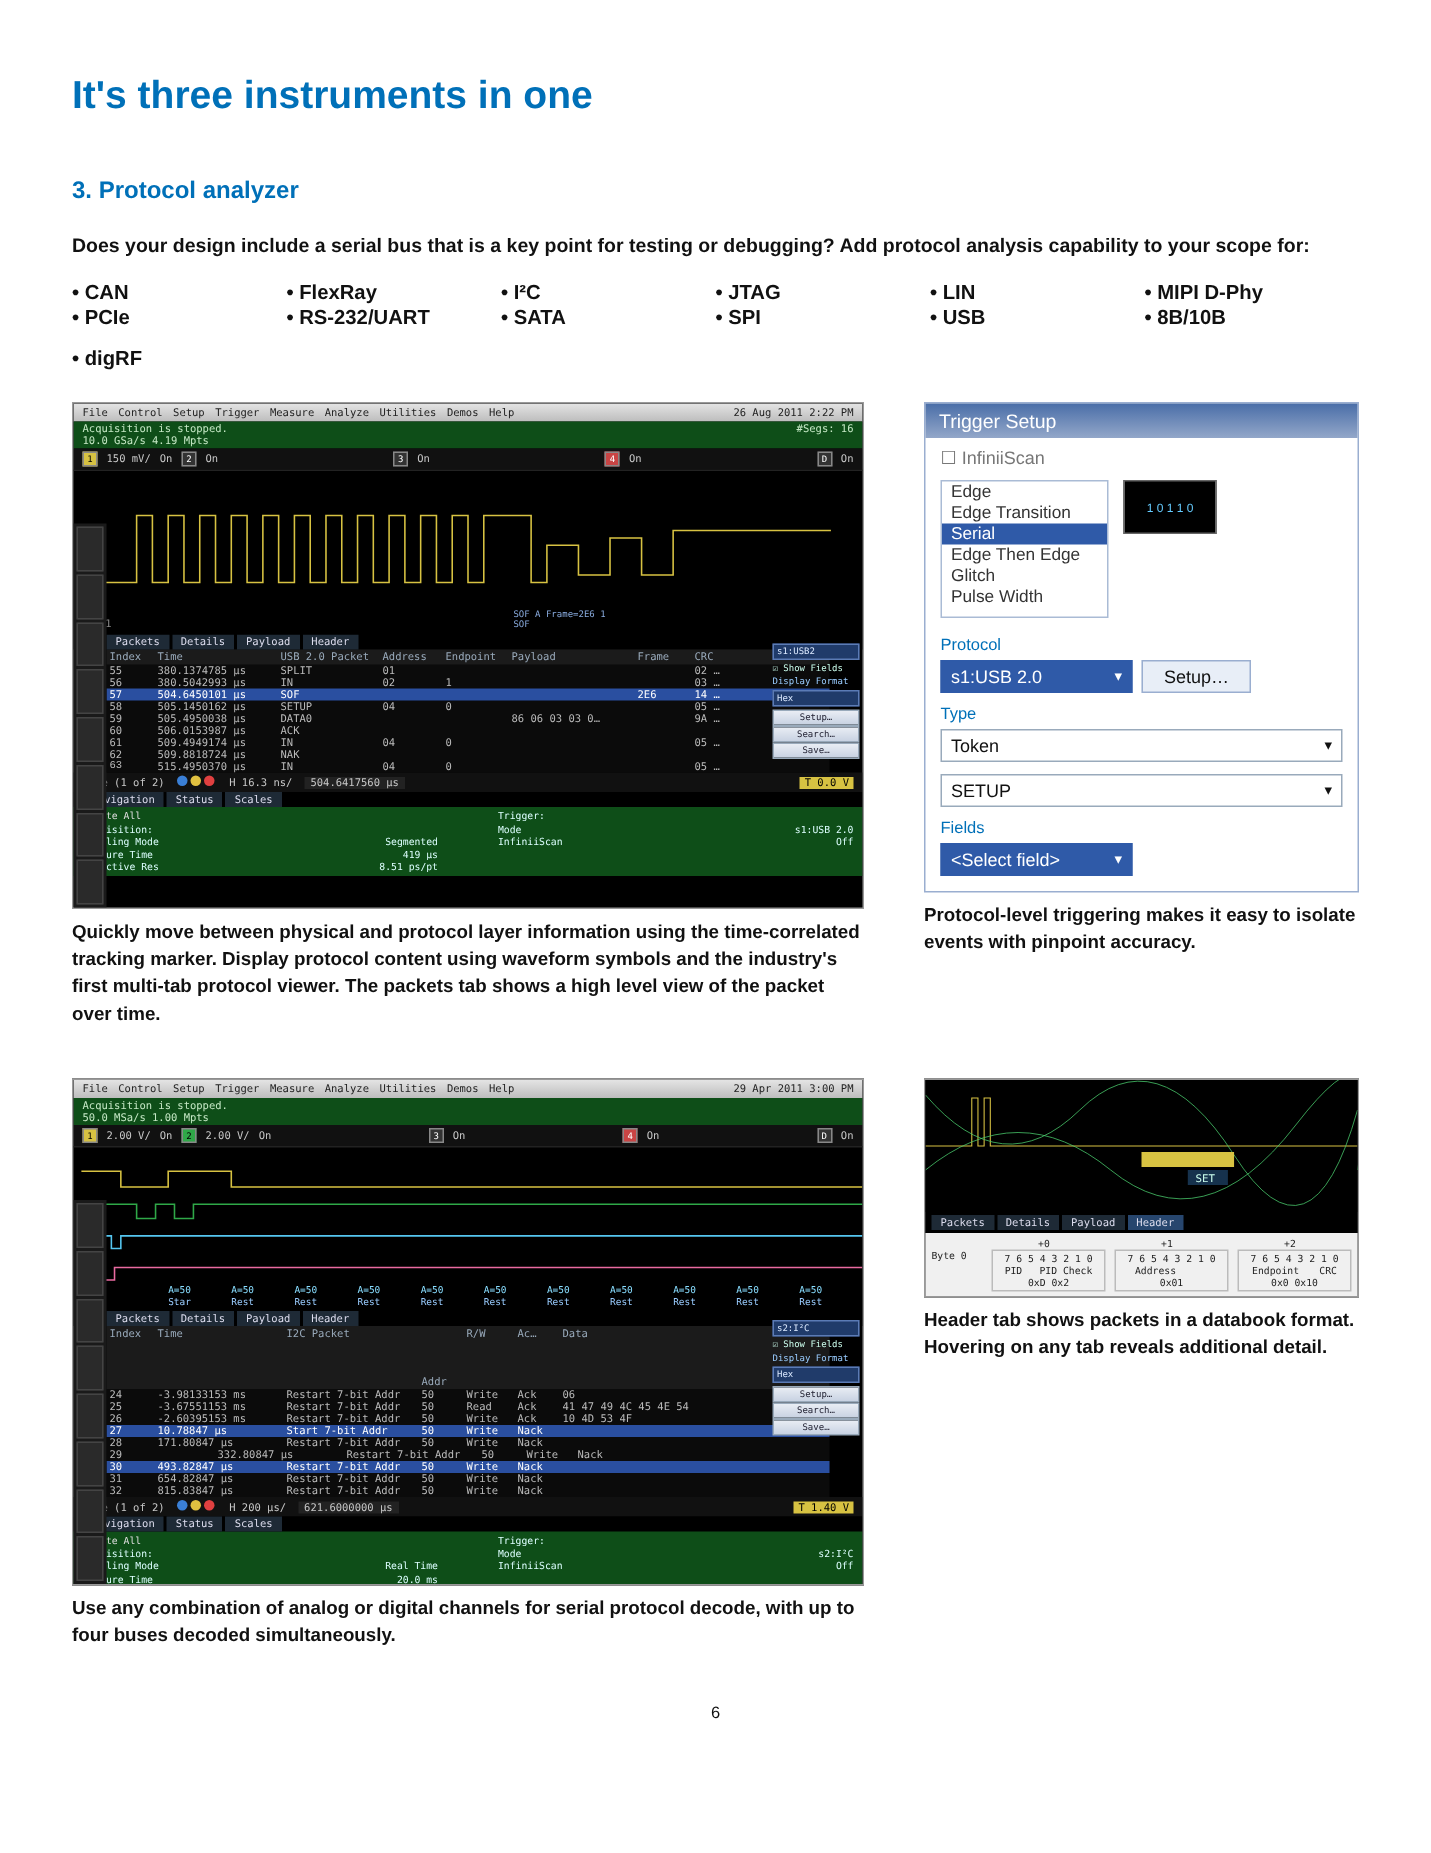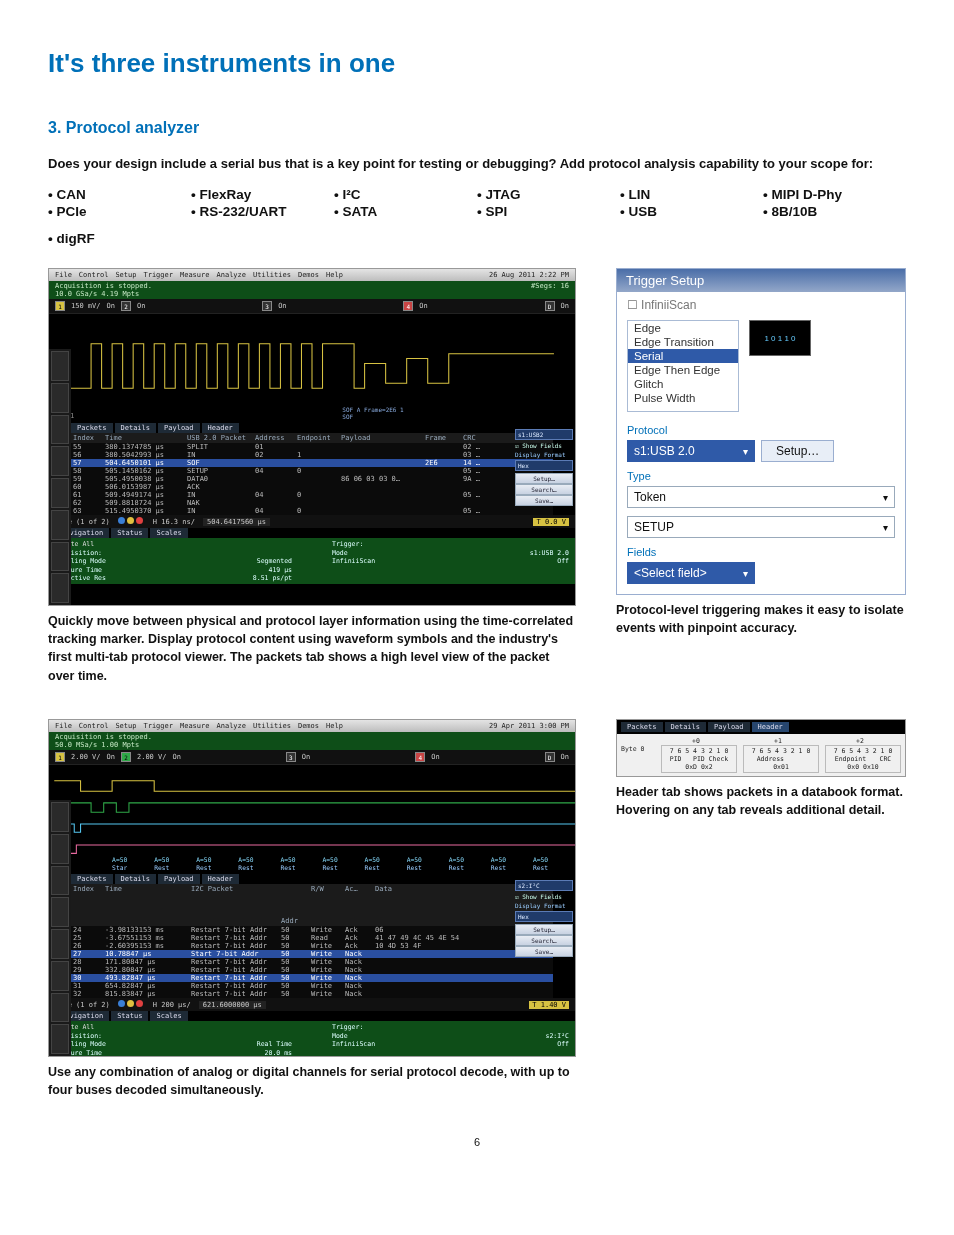--- a/index.html
+++ b/index.html
@@ -671,21 +671,21 @@
               <span style="width: 28px;">28</span>
               <span style="width: 82px;">171.80847 µs</span>
               <span style="width: 86px;">Restart 7-bit Addr</span>
               <span style="width: 26px;">50</span>
               <span style="width: 30px;">Write</span>
               <span style="width: 26px;">Nack</span>
               <span></span>
             </div>
             <div class="row">
               <span style="width: 28px;">29</span>
-              <span style="width: 82px;">332.80847 µs</span>
+              <span style="width: 82px; margin-left: 40px;">332.80847 µs</span>
               <span style="width: 86px;">Restart 7-bit Addr</span>
               <span style="width: 26px;">50</span>
               <span style="width: 30px;">Write</span>
               <span style="width: 26px;">Nack</span>
               <span></span>
             </div>
             <div class="row sel">
               <span style="width: 28px;">30</span>
               <span style="width: 82px;">493.82847 µs</span>
               <span style="width: 86px;">Restart 7-bit Addr</span>
@@ -774,20 +774,38 @@
               </div>
           </div>
         </div>
       </div>
     </div>
     <p class="caption">Use any combination of analog or digital channels for serial protocol decode, with up to four buses decoded simultaneously.</p>
   </div>
 
   <div>
     <div class="header-snip">
+      <div class="wave">
+        <svg viewBox="0 0 280 88" preserveAspectRatio="none">
+          <rect x="0" y="0" width="280" height="88" fill="#000"></rect>
+          <g stroke="#d7c242" stroke-width="0.7" fill="none">
+            <polyline points="0,44 30,44 30,12 34,12 34,44 38,44 38,12 42,12 42,44 280,44"></polyline>
+          </g>
+          <g stroke="#4bd06f" stroke-width="0.6" fill="none">
+            
+          </g>
+          <g>
+           <path d="M0 10  Q 50 70 100 20 T 200 50 T 280 20" stroke="#4bd06f" stroke-width="0.5" fill="none"></path>
+           <path d="M0 60  Q 60 10 120 60 T 240 30 T 280 60" stroke="#4bd06f" stroke-width="0.5" fill="none"></path>
+          </g>
+          <rect x="170" y="60" width="26" height="10" fill="#16324d"></rect>
+          <text x="175" y="68" font-size="7" fill="#cfe">SET</text>
+          <rect x="140" y="48" width="60" height="10" fill="#d7c242"></rect>
+        </svg>
+      </div>
       <div class="tabs" id="hs-tabs">
           <div class="tab">Packets</div>
           <div class="tab">Details</div>
           <div class="tab">Payload</div>
           <div class="tab sel">Header</div>
         </div>
       <div class="bits">
         <div class="row" id="hs-cols">
             <span style="width:34px;"></span>
             <span style="flex: 1 1 0%; text-align: center;">+0</span>

